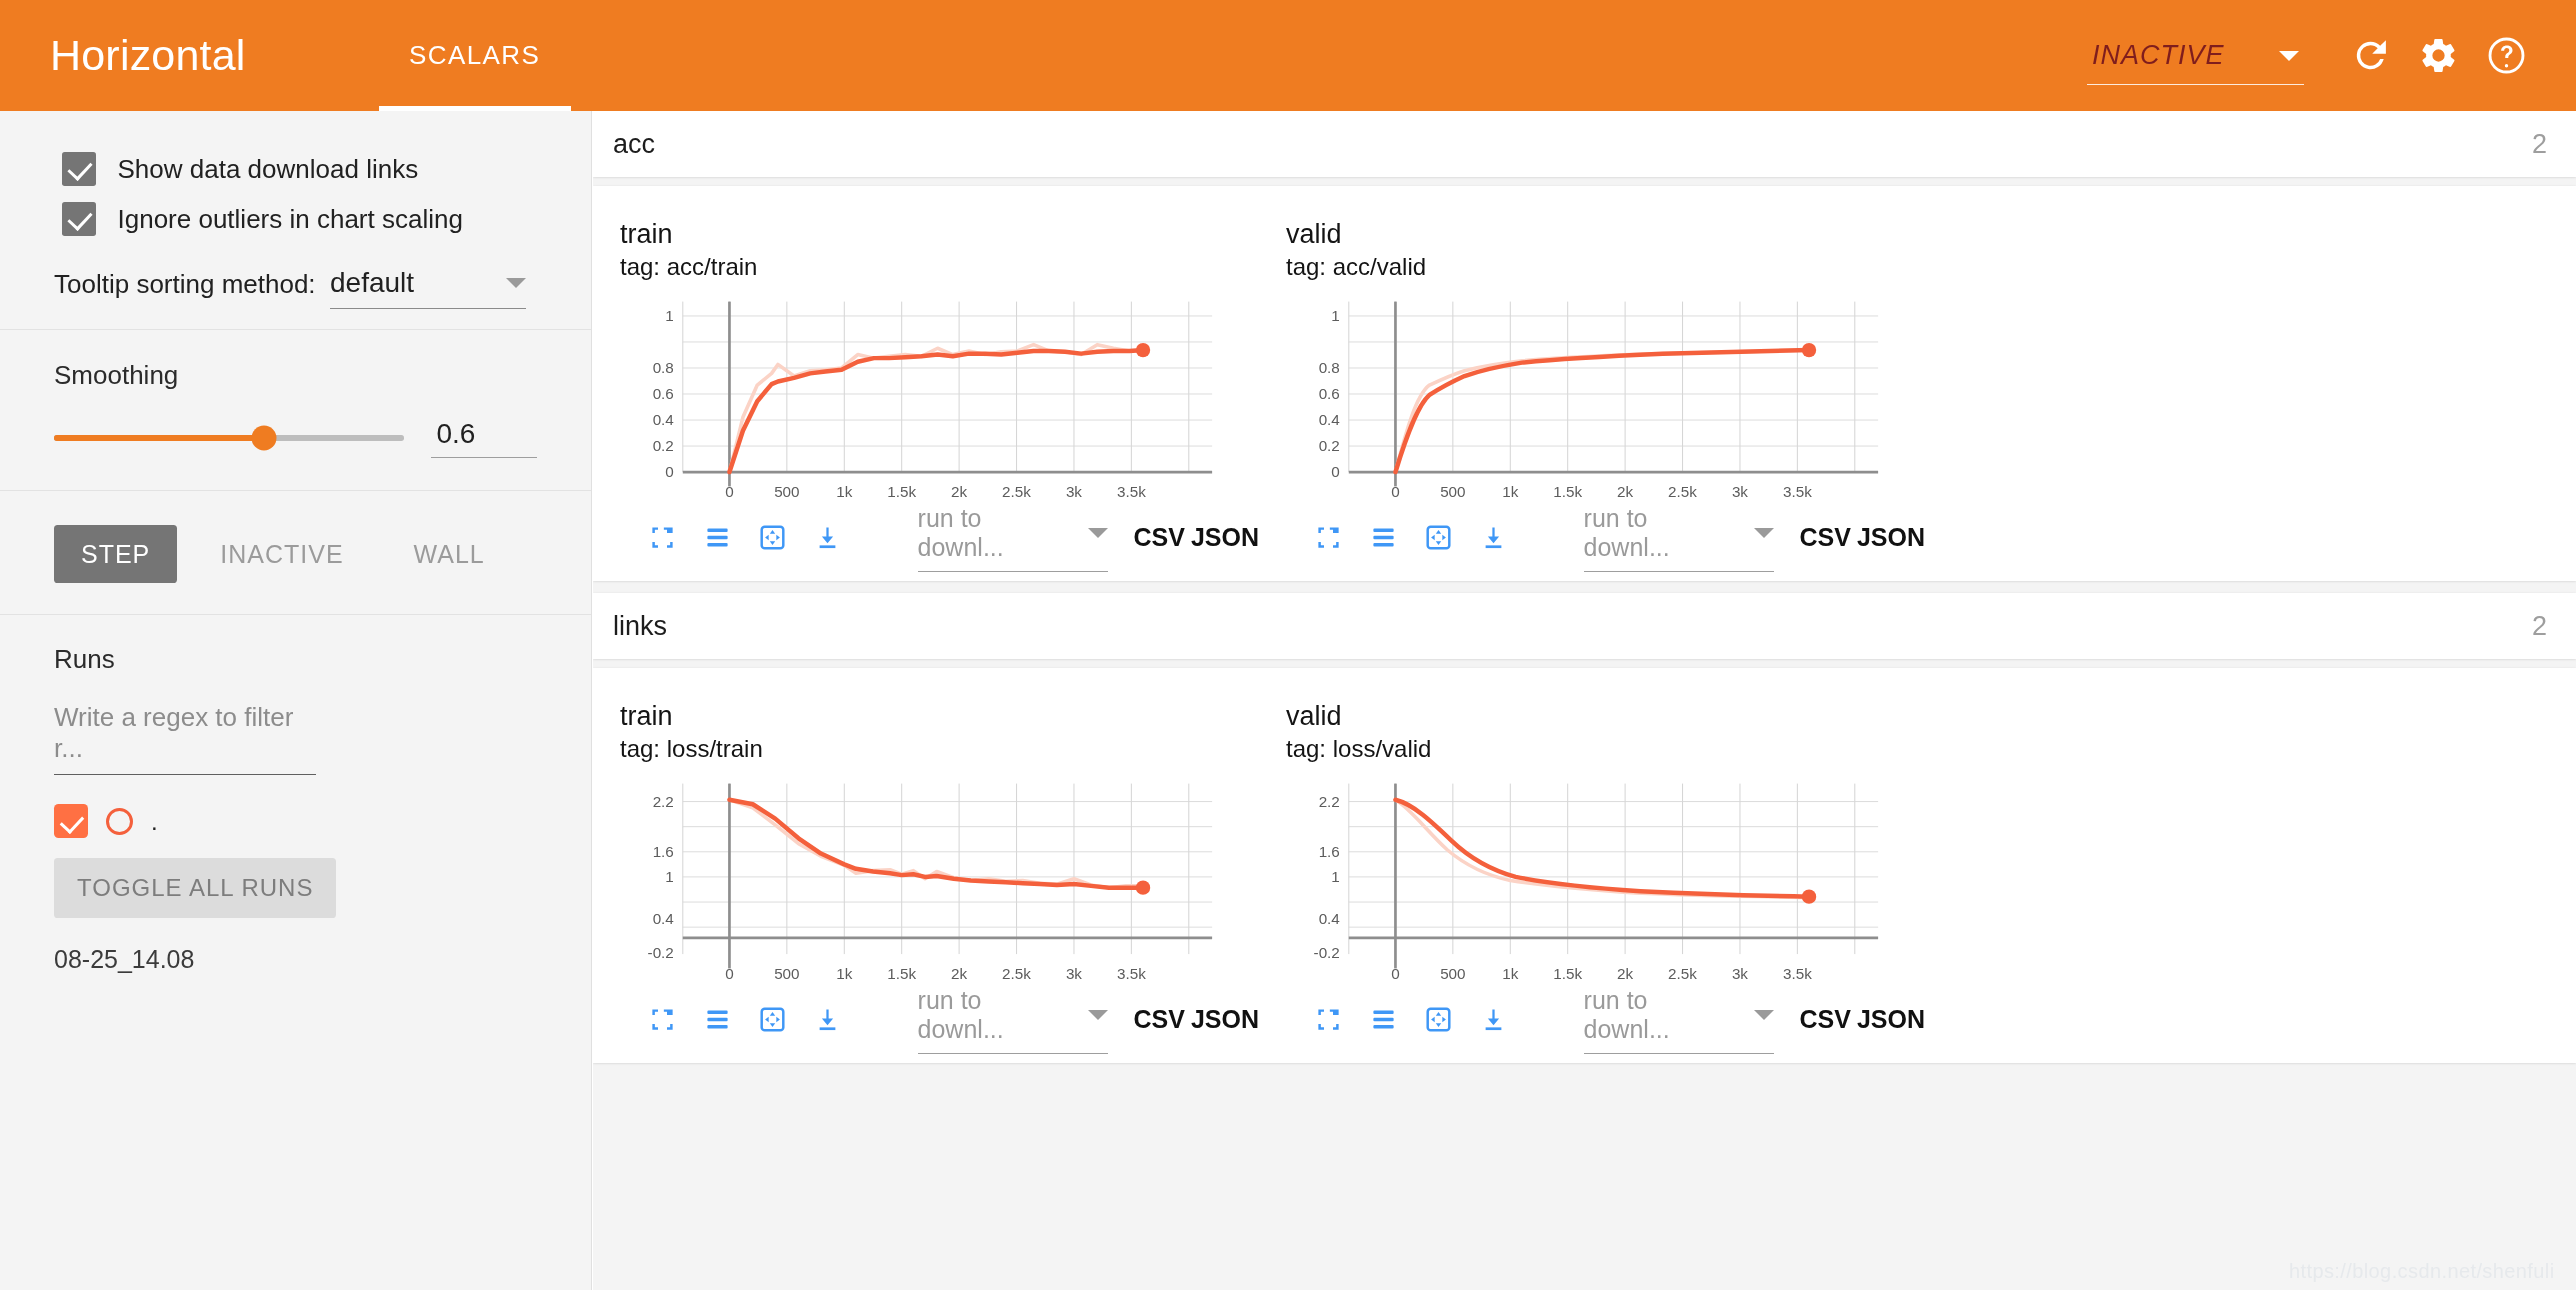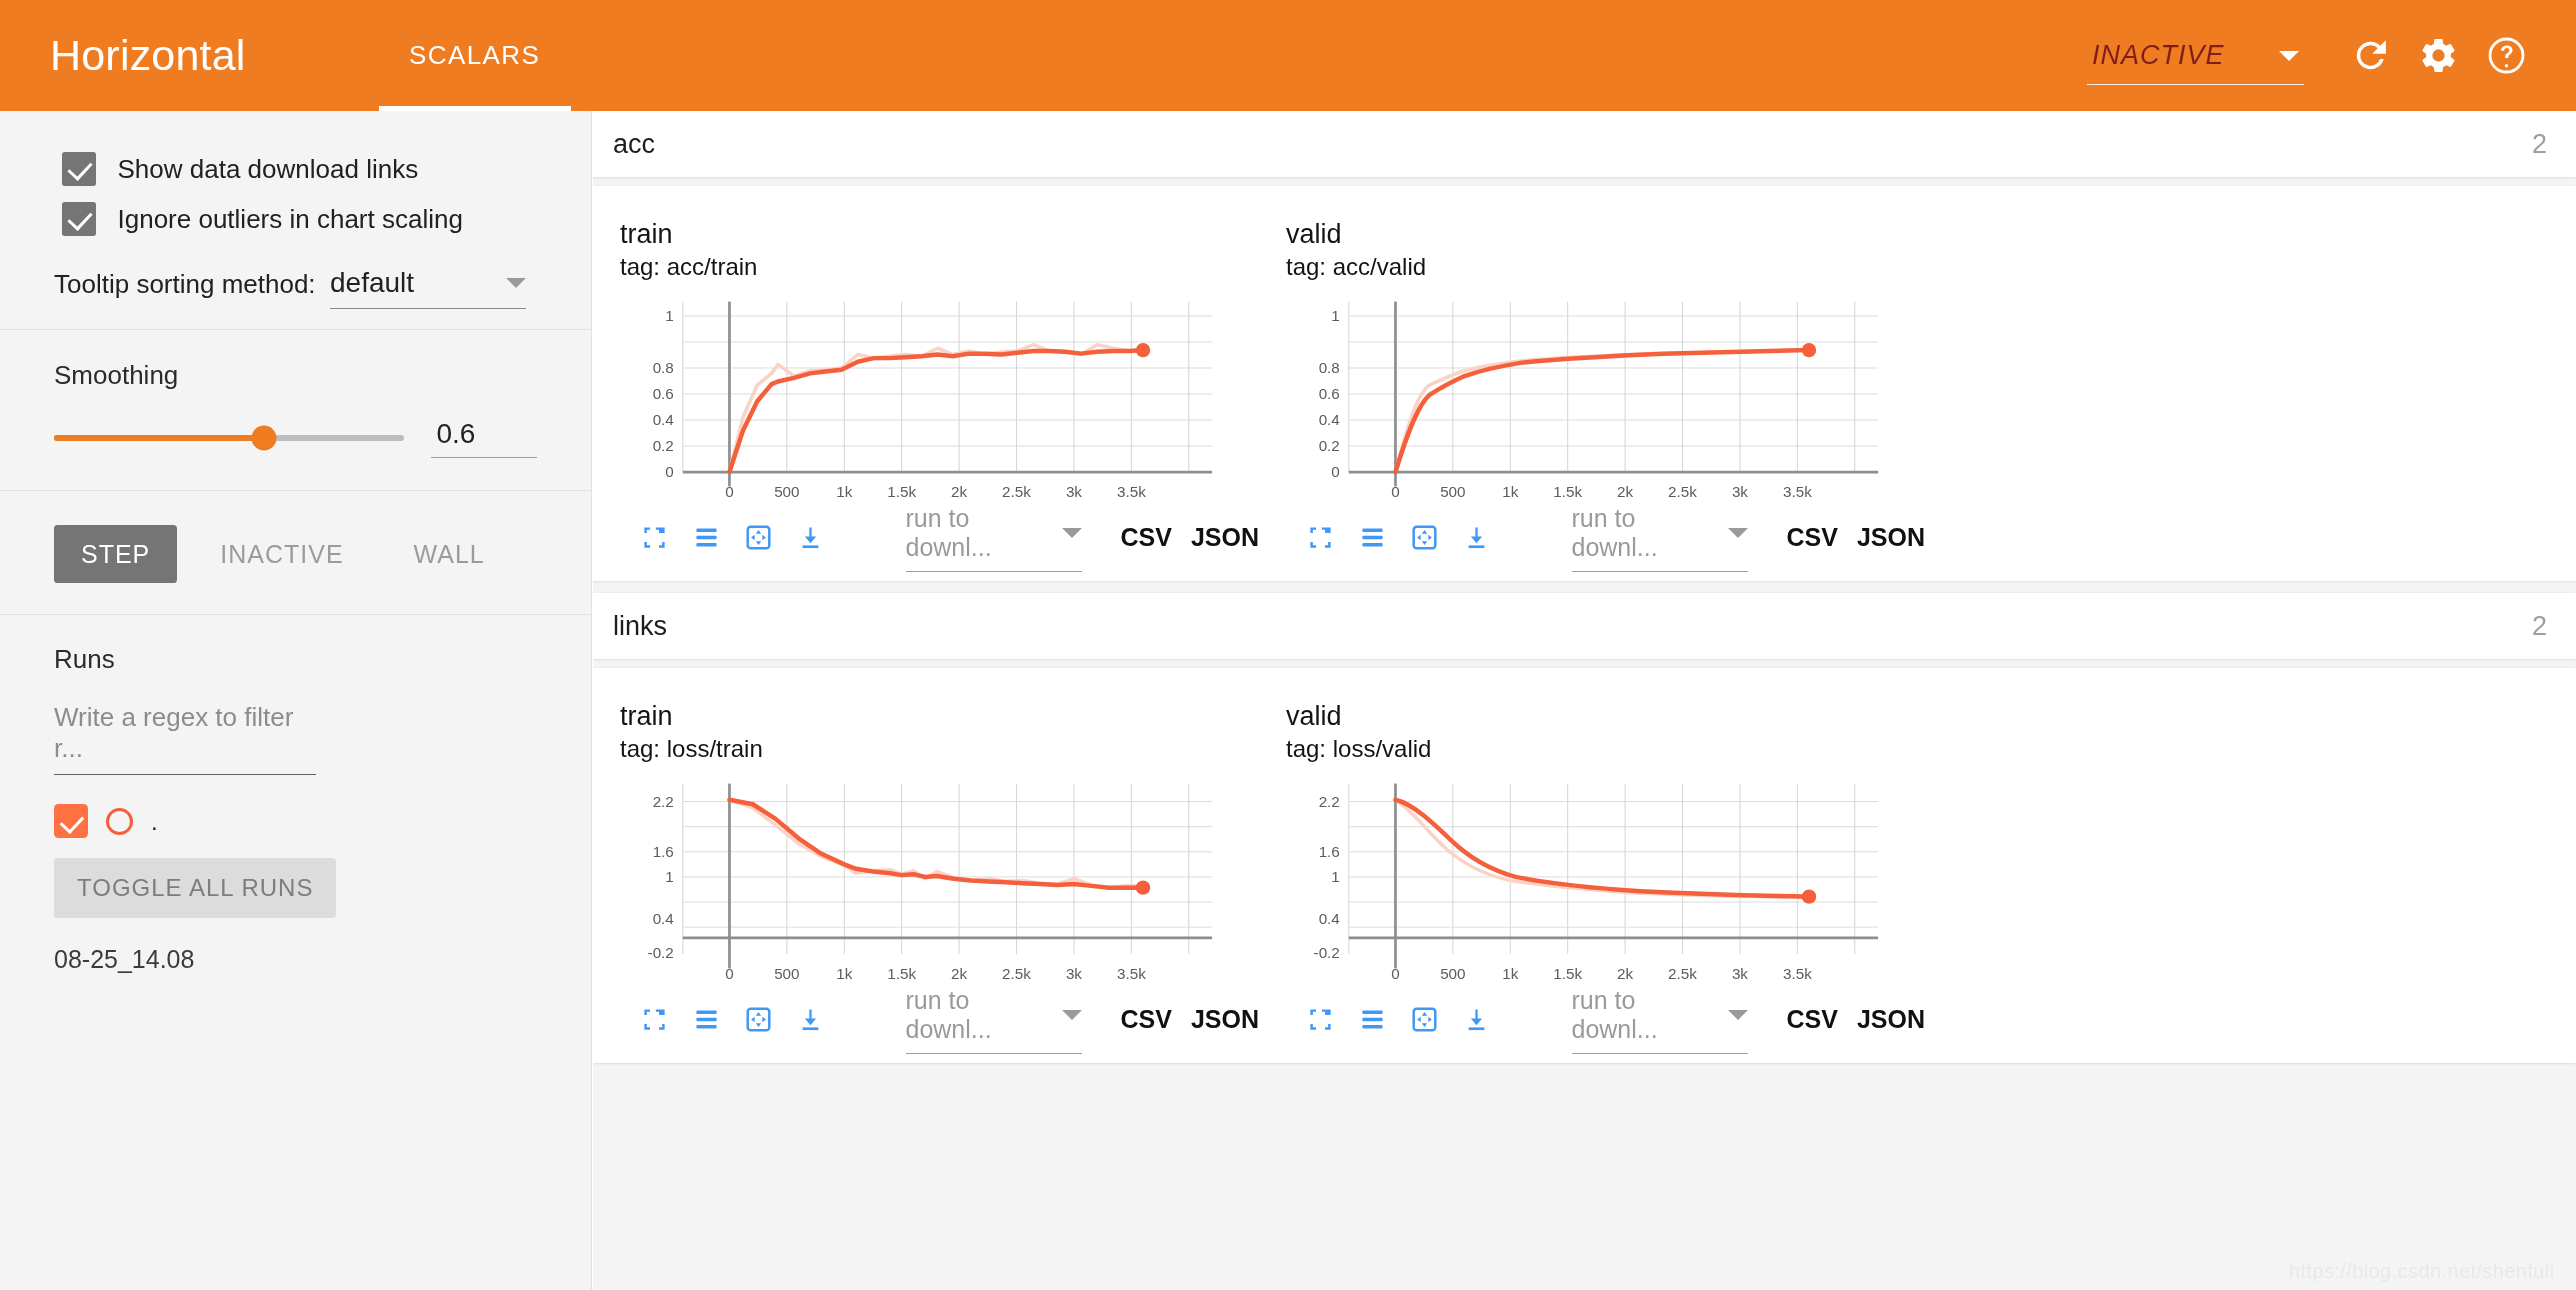--- a/index.html
+++ b/index.html
@@ -134,21 +134,21 @@
     padding: 0 29px 0 20px; background: #ffffff; cursor: pointer;
   }
   .card-header .name { font-size: 27px; color: #1d1d1d; }
   .card-header .count { font-size: 27px; color: #9E9E9E; }
   .chart-row { display: flex; gap: 0; padding: 12.6px 0 0 0; }
   .chart-cell { width: 666px; padding: 20px 0 0 27px; }
   .chart-title { font-size: 27px; color: #141414; line-height: 1.15; }
   .chart-tag { font-size: 24px; color: #141414; margin-top: 3.6px; }
   .chart-svg-wrap { margin-top: 14.4px; }
 
-  .chart-toolbar { display: flex; align-items: center; padding: 0 0 9px 16px; gap: 16px; }
+  .chart-toolbar { display: flex; align-items: center; padding: 0 0 9px 16px; gap: 3px; }
   .tb-icon { width: 56px; height: 52px; display: flex; align-items: center; justify-content: center; cursor: pointer; }
   .dl-select {
     display: flex; align-items: center; gap: 27px; margin-left: 61px;
     border-bottom: 1.8px solid #9E9E9E; padding-bottom: 9px; cursor: pointer; min-width: 176px;
   }
   .dl-select .ph { font-size: 25px; color: #9A9A9A; }
   .dl-link { font-size: 25px; color: #111; margin-left: 3px; cursor: pointer; font-weight: 700; }
   .dl-link.first { margin-left: 23px; }
 
   .watermark {

